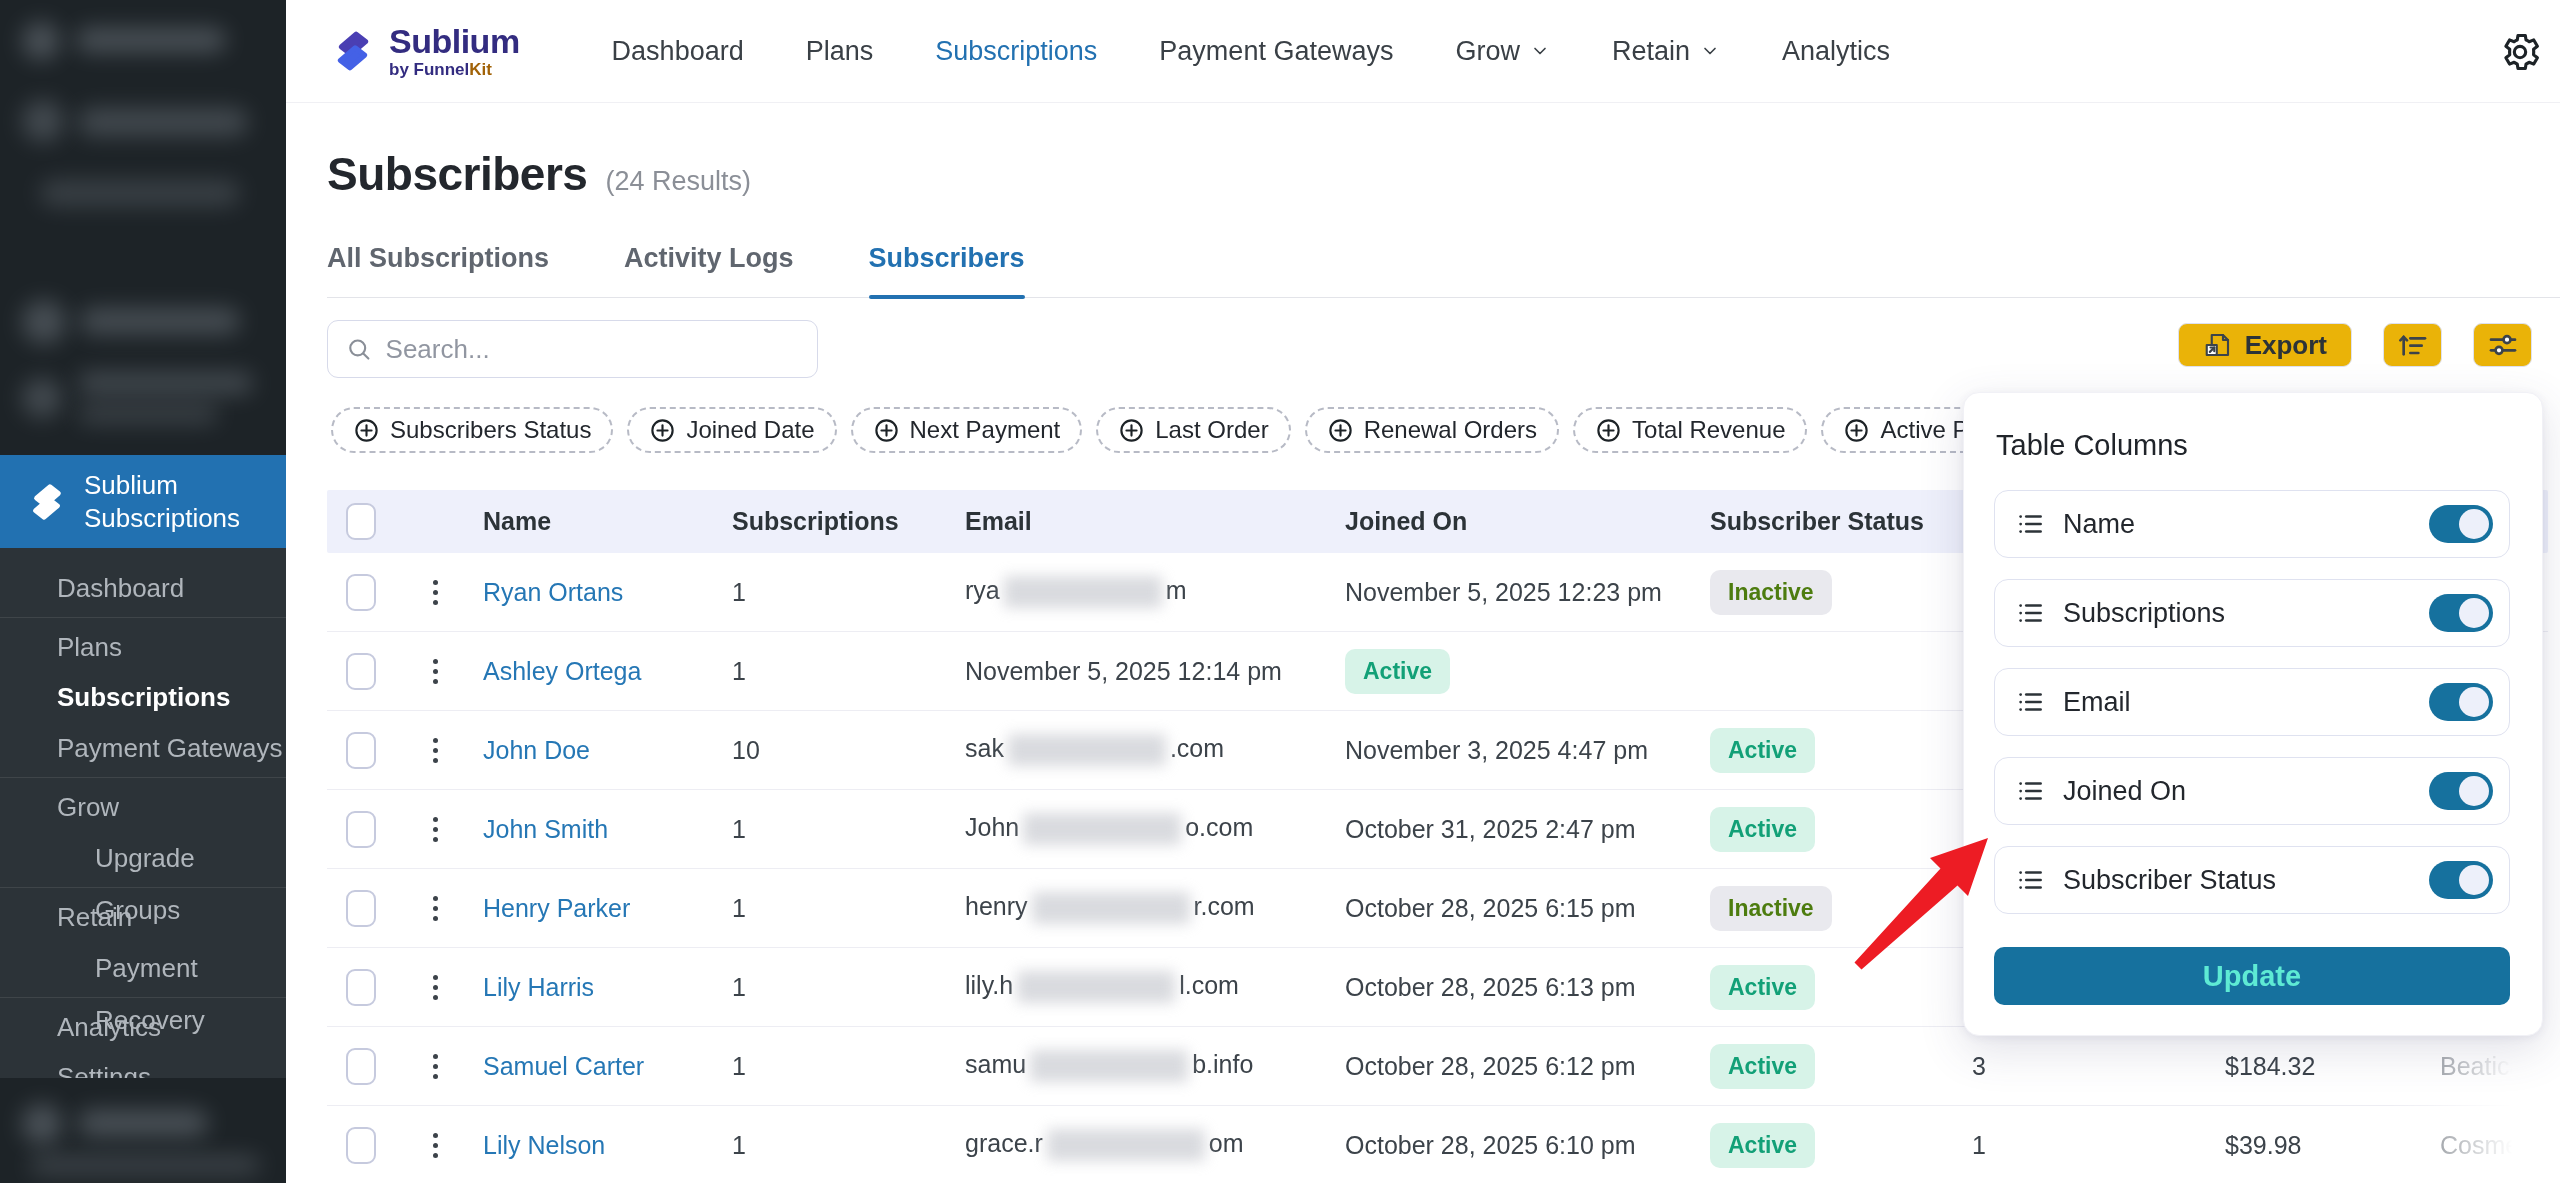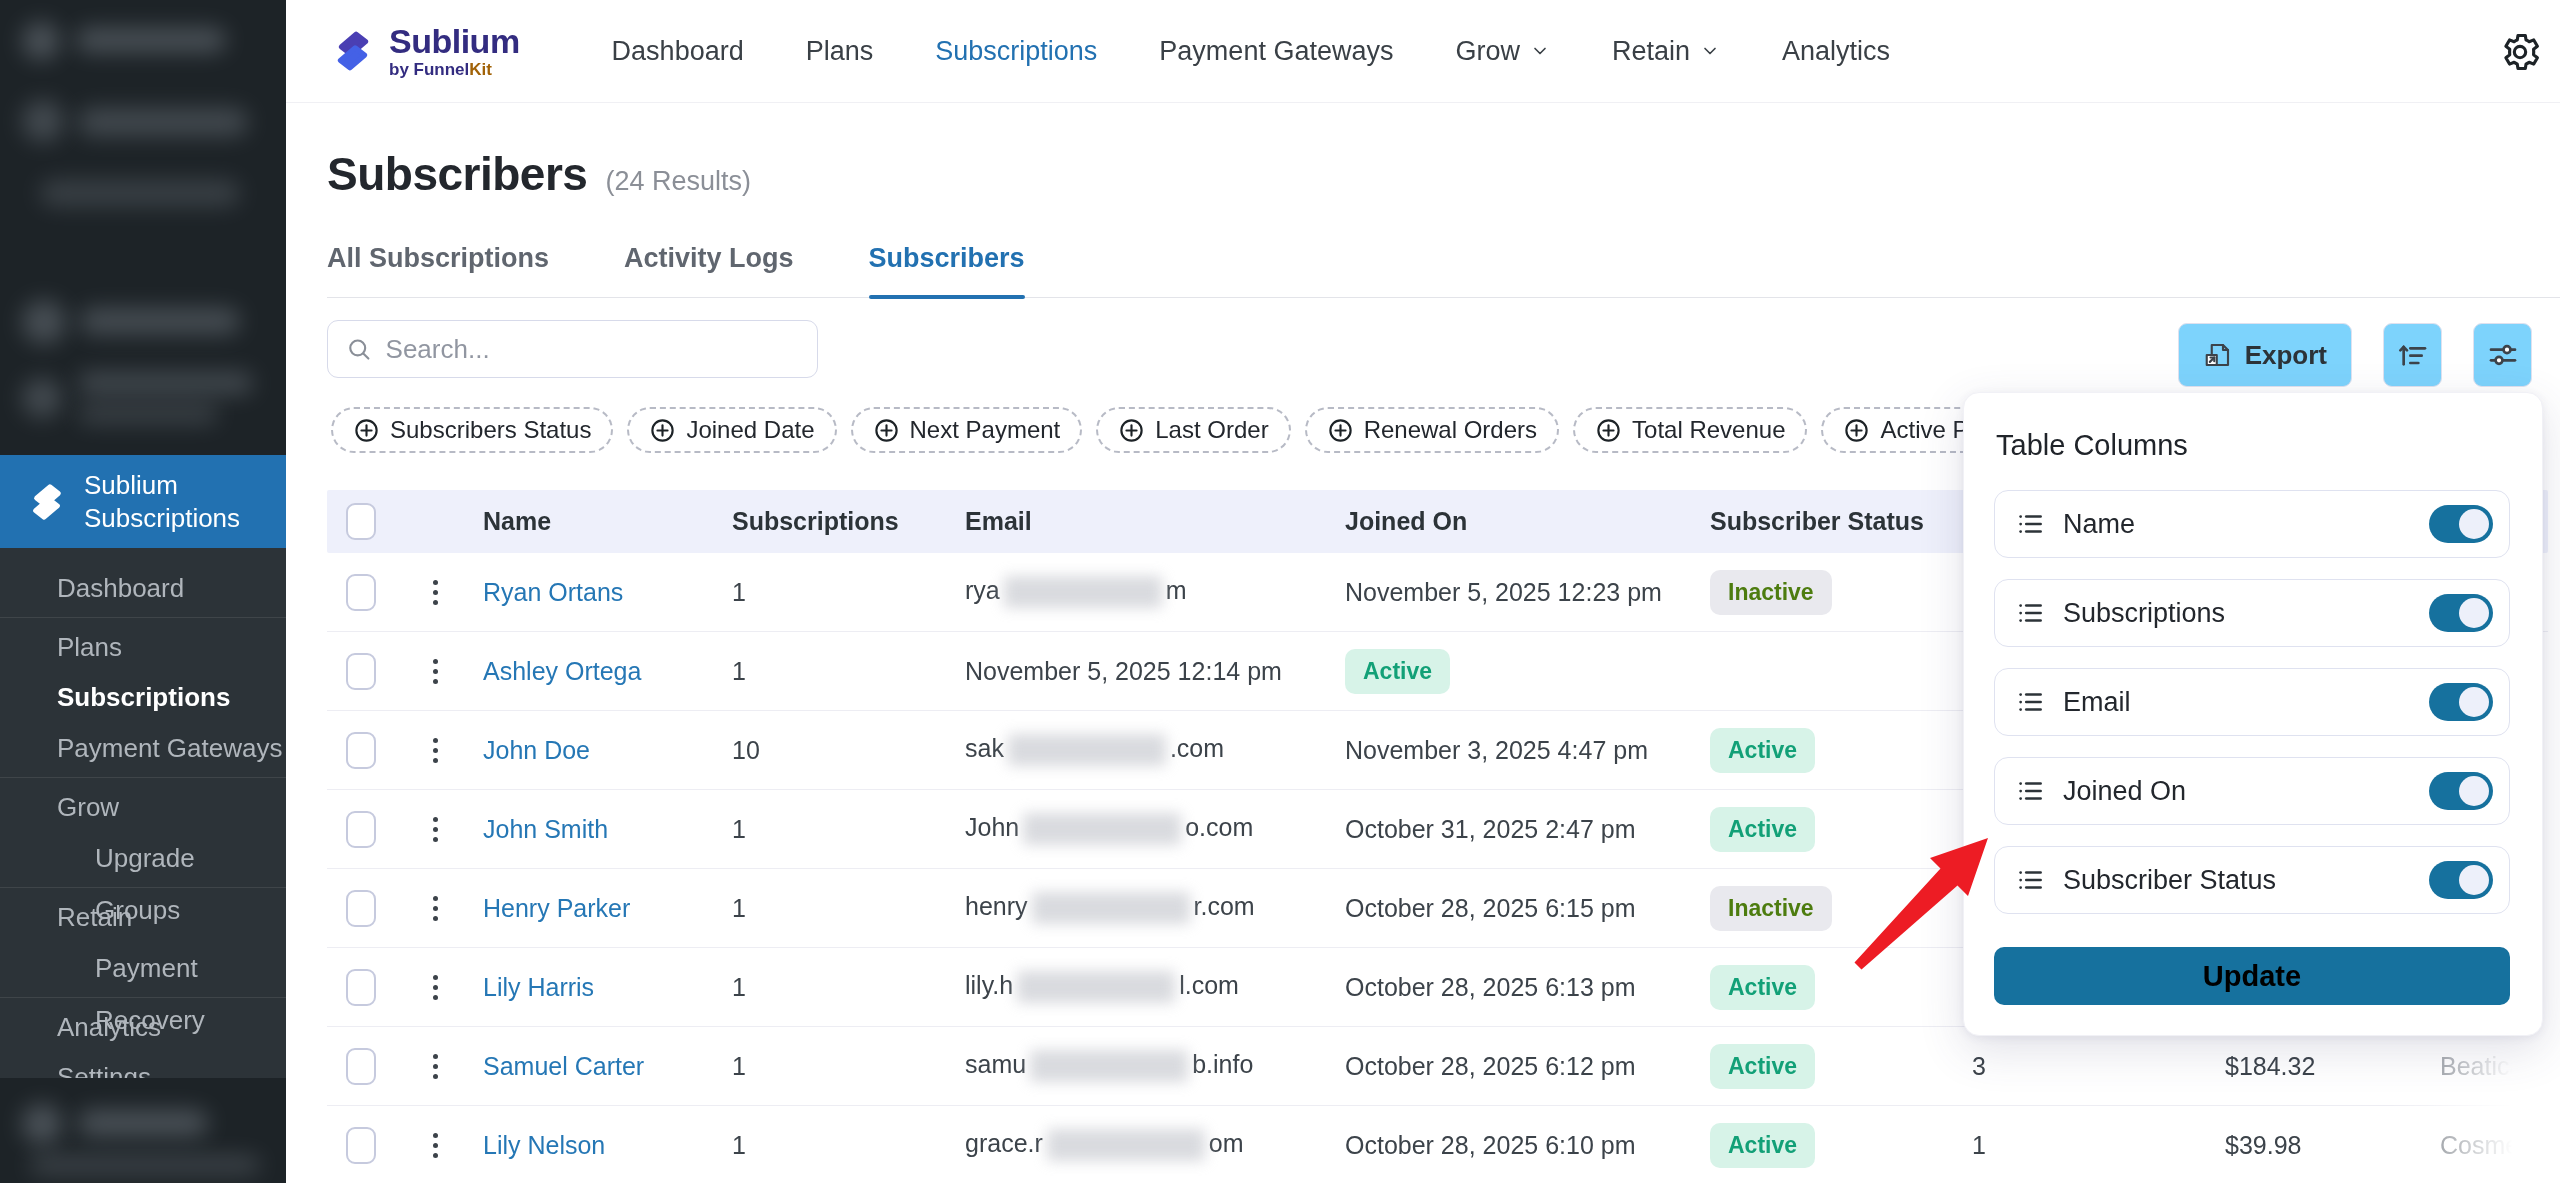--- a/index.html
+++ b/index.html
@@ -52,21 +52,21 @@
   .tab.tab-active::after { content:""; position:absolute; left:0; right:0; bottom:-2px; height:4px;
                            background:#2271b1; border-radius:2px; }
 
   .search-box { position:absolute; left:41px; top:217px; width:491px; height:58px; border:1px solid #d7daea;
                 border-radius:11px; display:flex; align-items:center; padding:0 18px; gap:14px; background:#fff; }
   .search-box input { border:none; outline:none; font-size:26px; color:#3c434a; width:100%;
                       font-family:"Liberation Sans", sans-serif; }
   .search-box input::placeholder { color:#9196a1; }
 
   .toolbar { position:absolute; top:220px; right:28px; display:flex; gap:31px; }
-  .tb-btn { height:64px; border:1px solid #dee1ef; border-radius:9px; background:#7dd3fc;
+  .tb-btn { height:44px; border:1px solid #dee1ef; border-radius:9px; background:#eab308;
             display:flex; align-items:center; justify-content:center; gap:12px; cursor:pointer; }
   .tb-btn.export { padding:0 24px; font-size:26px; font-weight:600; color:#2c3338; }
   .tb-btn.iconbtn { width:59px; }
 
   .chips { position:absolute; left:45px; top:304px; display:flex; gap:14px; }
   .chip { height:46px; border:2px dashed #b7bac5; border-radius:23px; display:flex; align-items:center;
           gap:10px; padding:0 20px; font-size:24px; font-weight:500; color:#23272d; background:#fff; cursor:pointer; }
 
   
   .table { position:absolute; left:41px; right:12px; top:387px; bottom:0; }
@@ -94,21 +94,21 @@
            border:1px solid #f1f1f6; border-radius:16px; padding:30px 32px 30px 30px;
            box-shadow:0 14px 45px rgba(70,70,110,.16), 0 2px 8px rgba(70,70,110,.08); }
   .popup-title { font-size:29px; font-weight:400; color:#20242a; margin:6px 0 28px 2px; }
   .popup-row { height:68px; border:1px solid #dfe2f0; border-radius:14px; display:flex; align-items:center;
                padding:0 16px 0 20px; margin-bottom:21px; background:#fff; }
   .popup-row .pr-label { font-size:27px; font-weight:500; color:#23272d; margin-left:18px; flex:1; }
   .switch { width:64px; height:38px; border-radius:19px; background:#cfd4dd; position:relative; cursor:pointer; flex:none; }
   .switch.on { background:#16719e; }
   .switch .knob { position:absolute; top:4px; right:4px; width:30px; height:30px; border-radius:50%; background:#edf0fa; }
   .update-btn { width:100%; height:58px; margin-top:12px; background:#16719e; border:none; border-radius:10px;
-                color:#000000; font-size:29px; font-weight:700; cursor:pointer; font-family:"Liberation Sans", sans-serif; }
+                color:#5eead4; font-size:29px; font-weight:700; cursor:pointer; font-family:"Liberation Sans", sans-serif; }
 
   .red-arrow { position:absolute; left:1828px; top:816px; z-index:60; pointer-events:none; }
 
   svg { display:block; }
 </style>
 </head>
 <body>
 
 <div class="admin-sidebar">
   <div class="blur-zone top">

